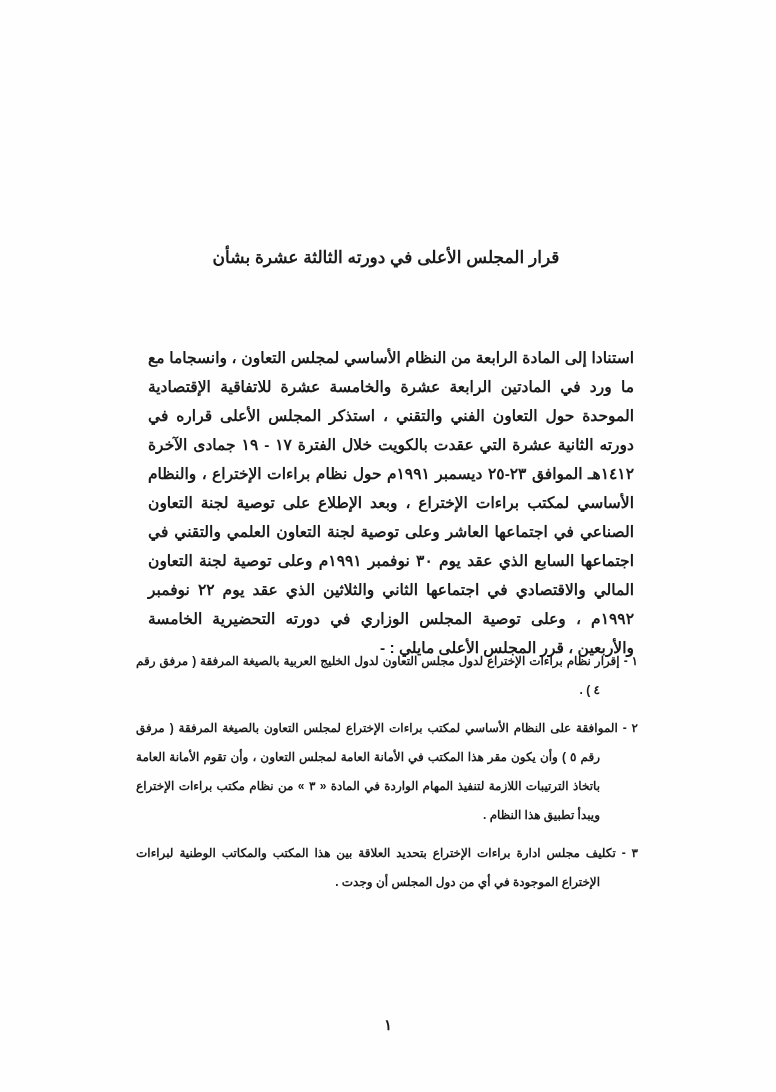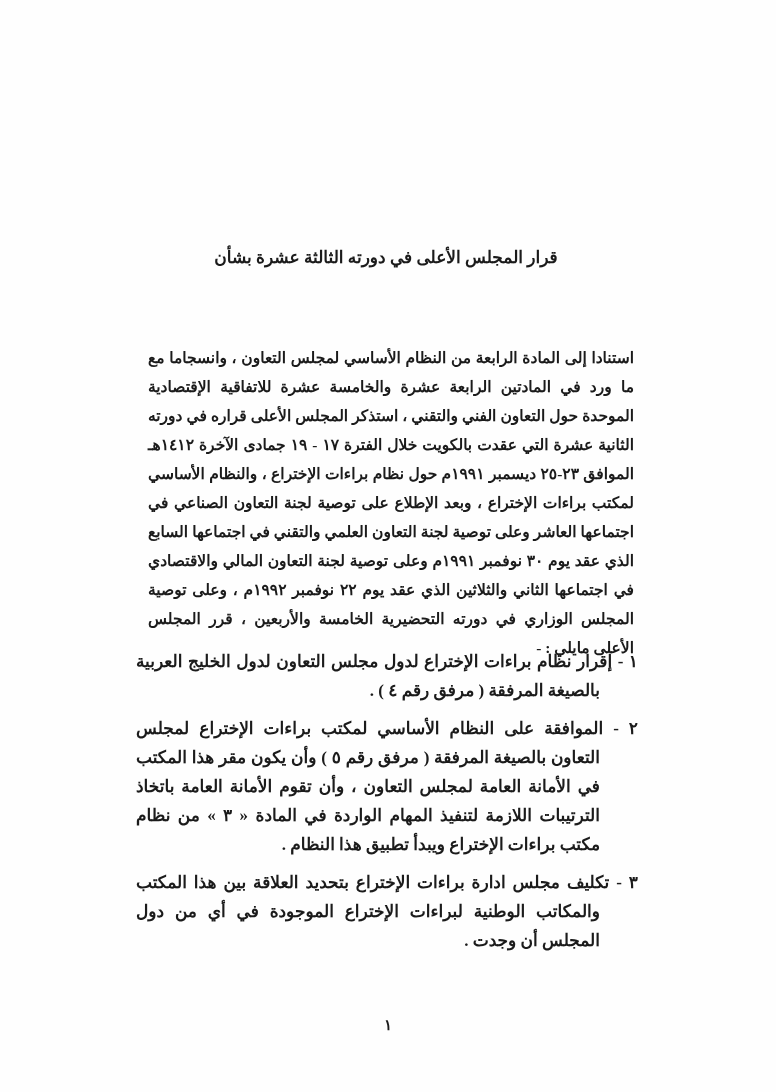--- a/index.html
+++ b/index.html
@@ -7,21 +7,21 @@
     padding: 0;
     background: #ffffff;
   }
   .page {
     position: relative;
     width: 776px;
     height: 1092px;
     background: #fefefe;
     overflow: hidden;
     direction: rtl;
-    font-family: Liberation Serif, serif;
+    font-family: Liberation Sans, sans-serif;
     color: #1b1b1b;
   }
   .title-block {
     position: absolute;
     top: 240px;
     left: 136px;
     width: 500px;
     text-align: center;
     font-size: 17px;
     font-weight: bold;
@@ -37,21 +37,21 @@
     font-size: 15.5px;
     font-weight: bold;
     line-height: 29px;
     text-align: justify;
   }
   .resolutions {
     position: absolute;
     top: 647px;
     left: 136px;
     width: 502px;
-    font-size: 17px;
+    font-size: 12px;
     font-weight: bold;
     line-height: 29px;
   }
   .list-item {
     padding-right: 38px;
     text-indent: -38px;
     text-align: justify;
     margin: 0 0 9px 0;
   }
   .item-marker {

